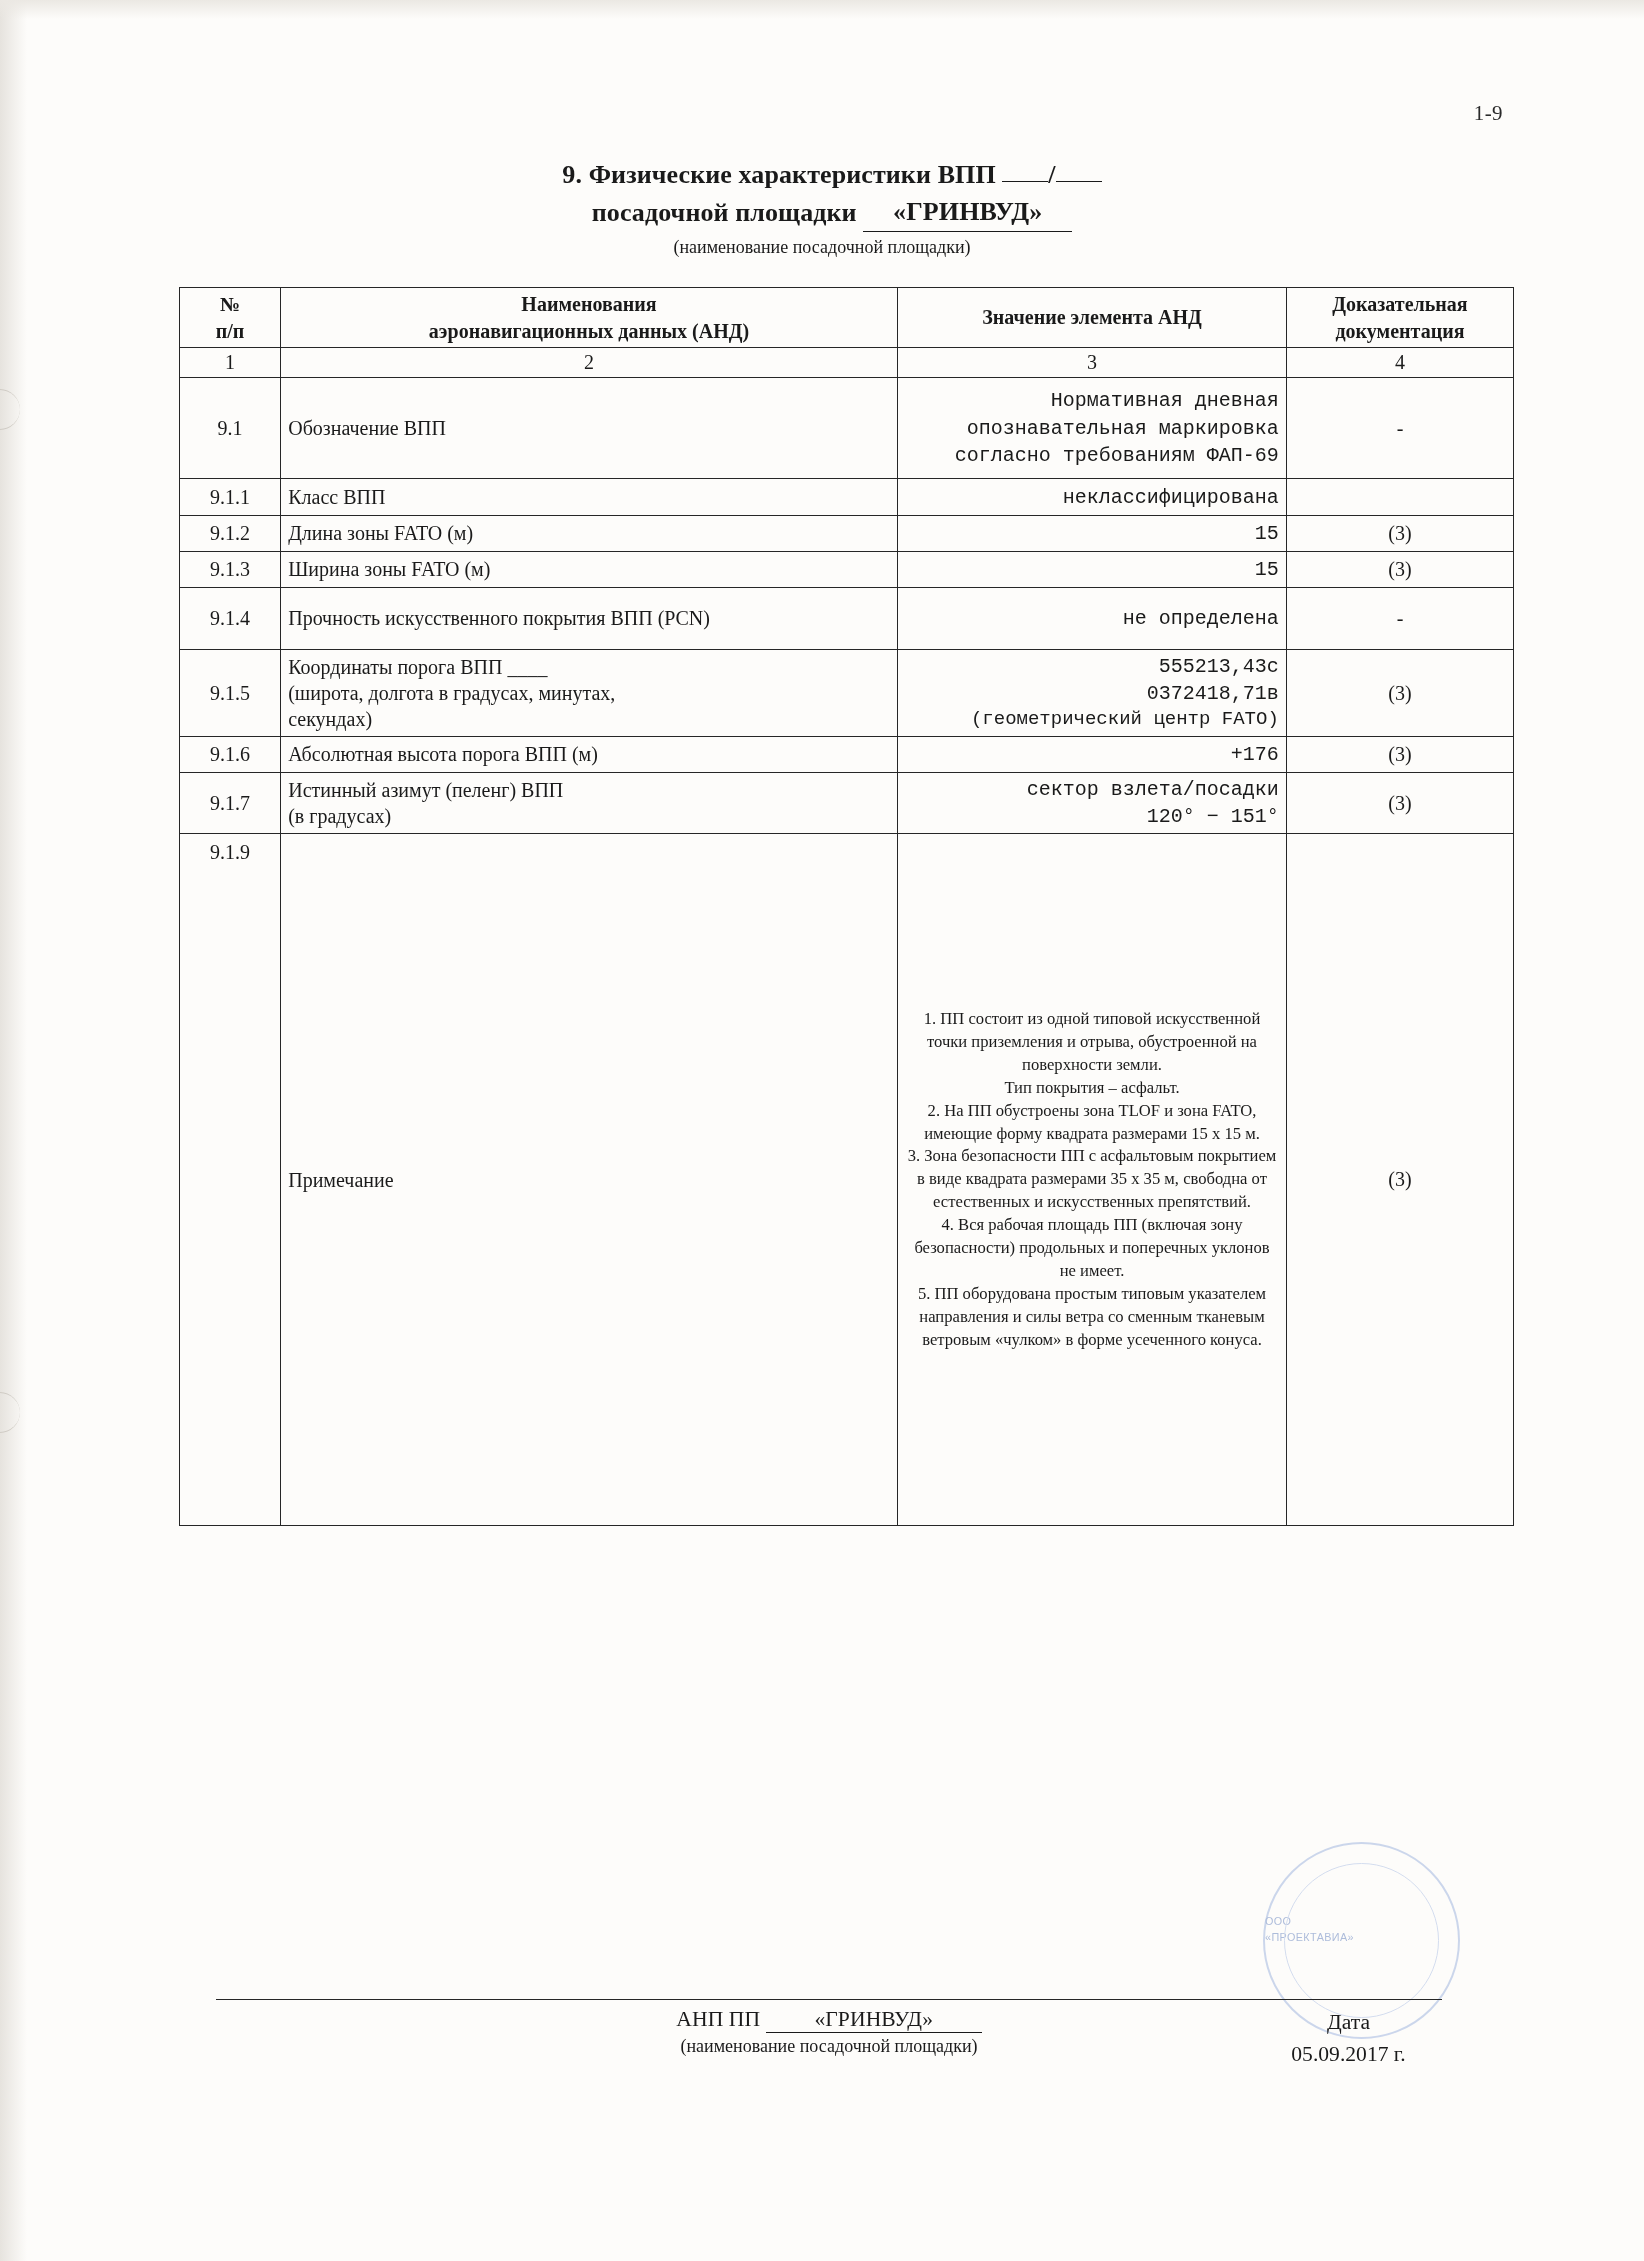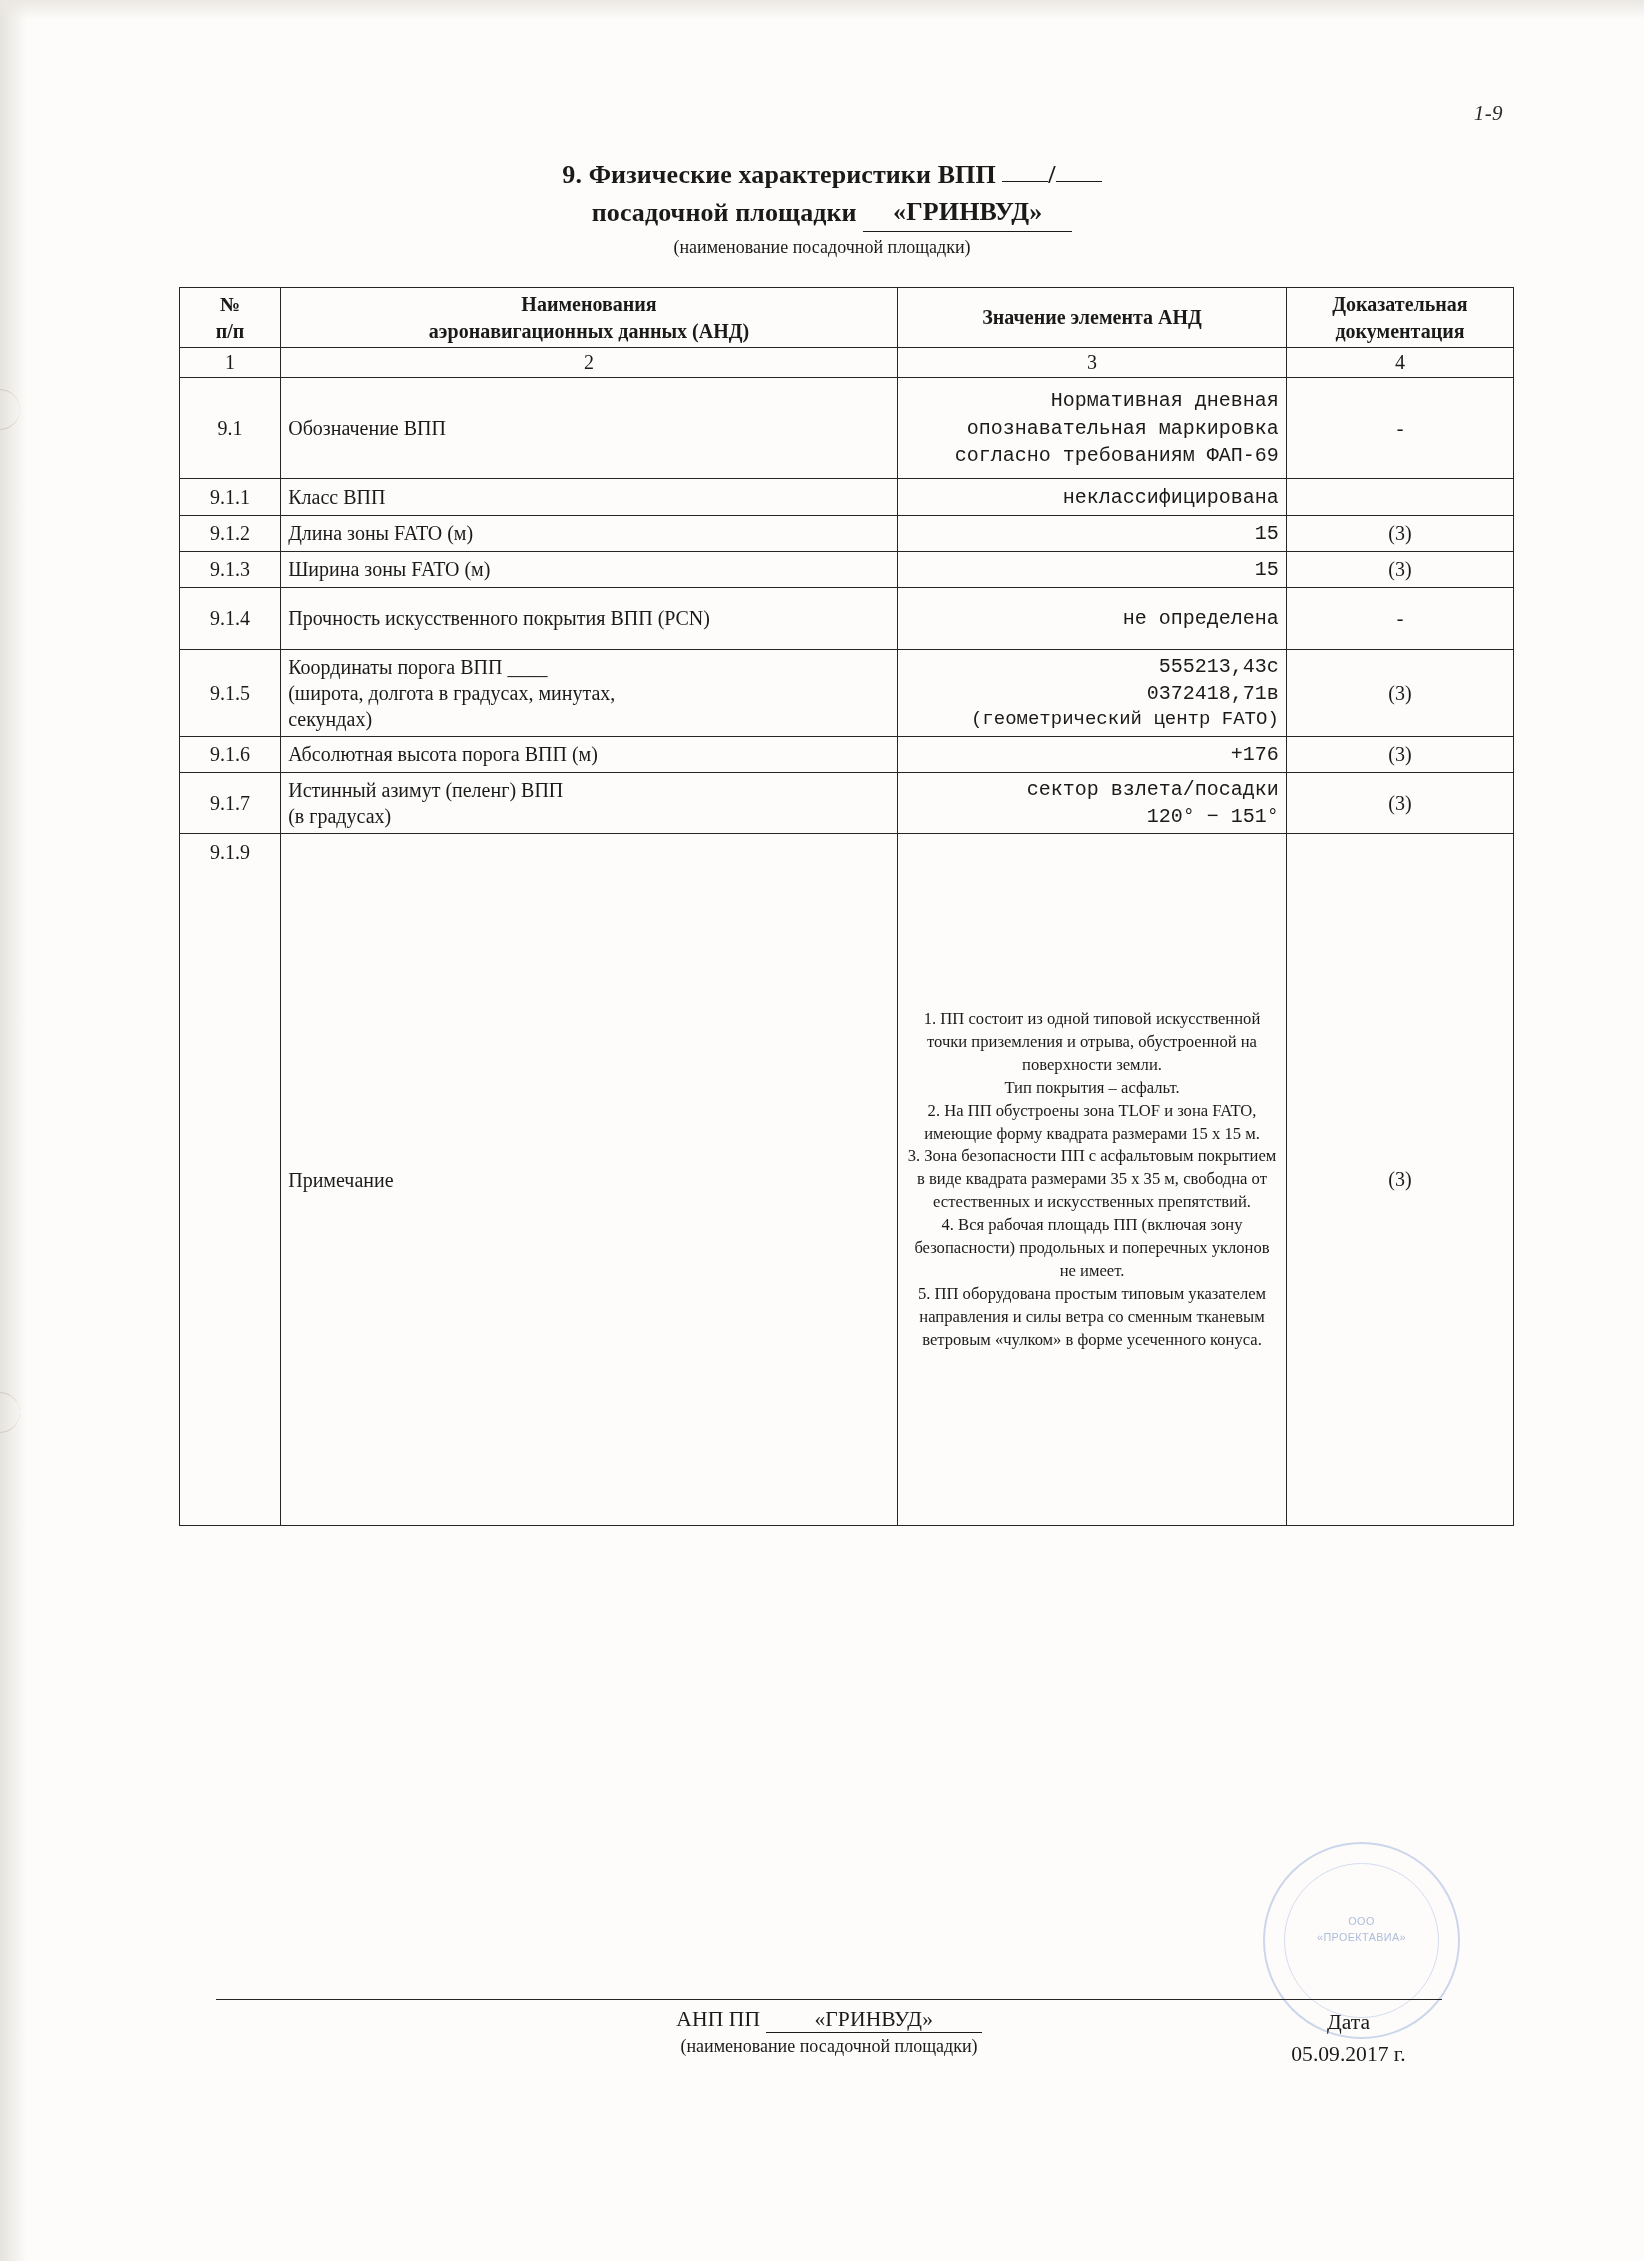--- a/index.html
+++ b/index.html
@@ -44,21 +44,20 @@
   .punch.p1 { top: 389px; }
   .punch.p2 { top: 1392px; }
 
   .page-num {
     position: absolute;
     right: 141px;
     top: 101px;
     font-size: 21px;
     color: #2a2a2a;
     letter-spacing: 0.4px;
-    font-style: italic;
   }
 
   .title-block {
     position: absolute;
     left: 0; right: 0;
     top: 157px;
     text-align: center;
   }
   .title-line {
     font-size: 26px;
@@ -165,21 +164,21 @@
     content: "";
     position: absolute;
     left: 19px; top: 19px; right: 19px; bottom: 19px;
     border-radius: 50%;
     border: 1.4px solid #c3d0ea;
   }
   .stamp-inner {
     position: absolute;
     left: 0; right: 0;
     top: 69px;
-    text-align: center;
+    text-align: left;
     font-size: 10.8px;
     line-height: 1.5;
     letter-spacing: 0.4px;
   }
 
   .footer-rule {
     position: absolute;
     left: 216px;
     width: 1226px;
     top: 1999px;

